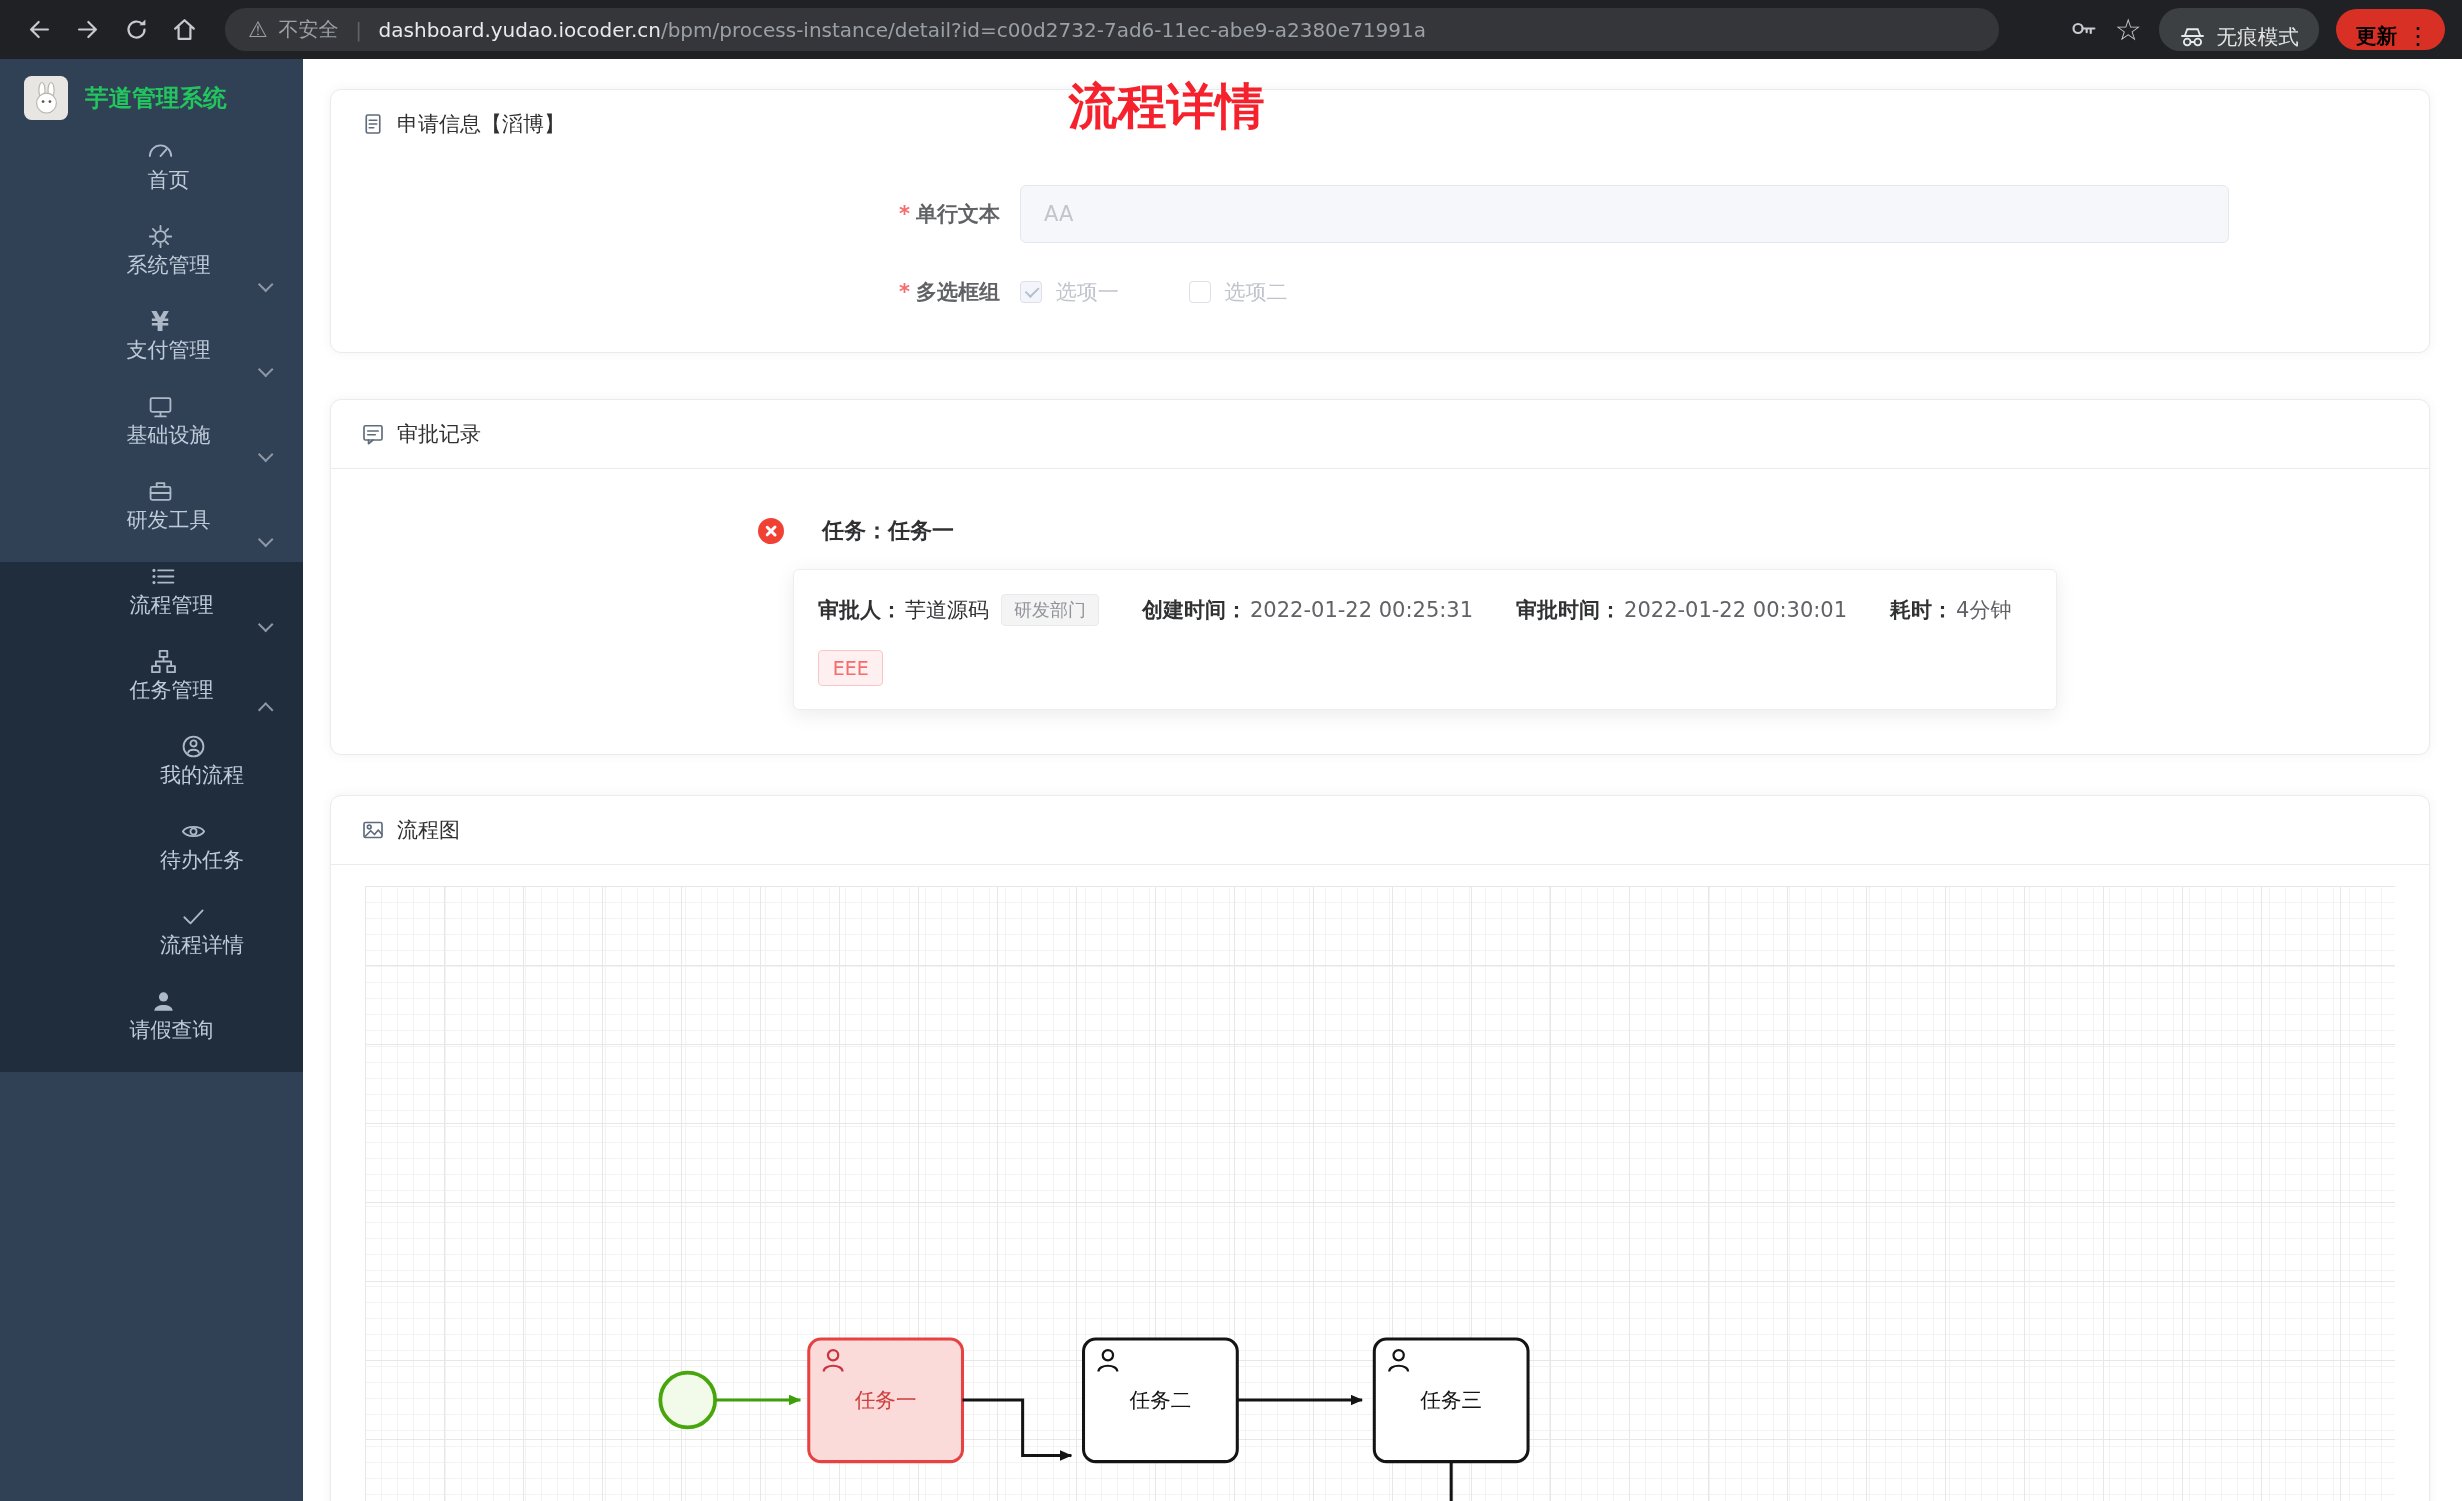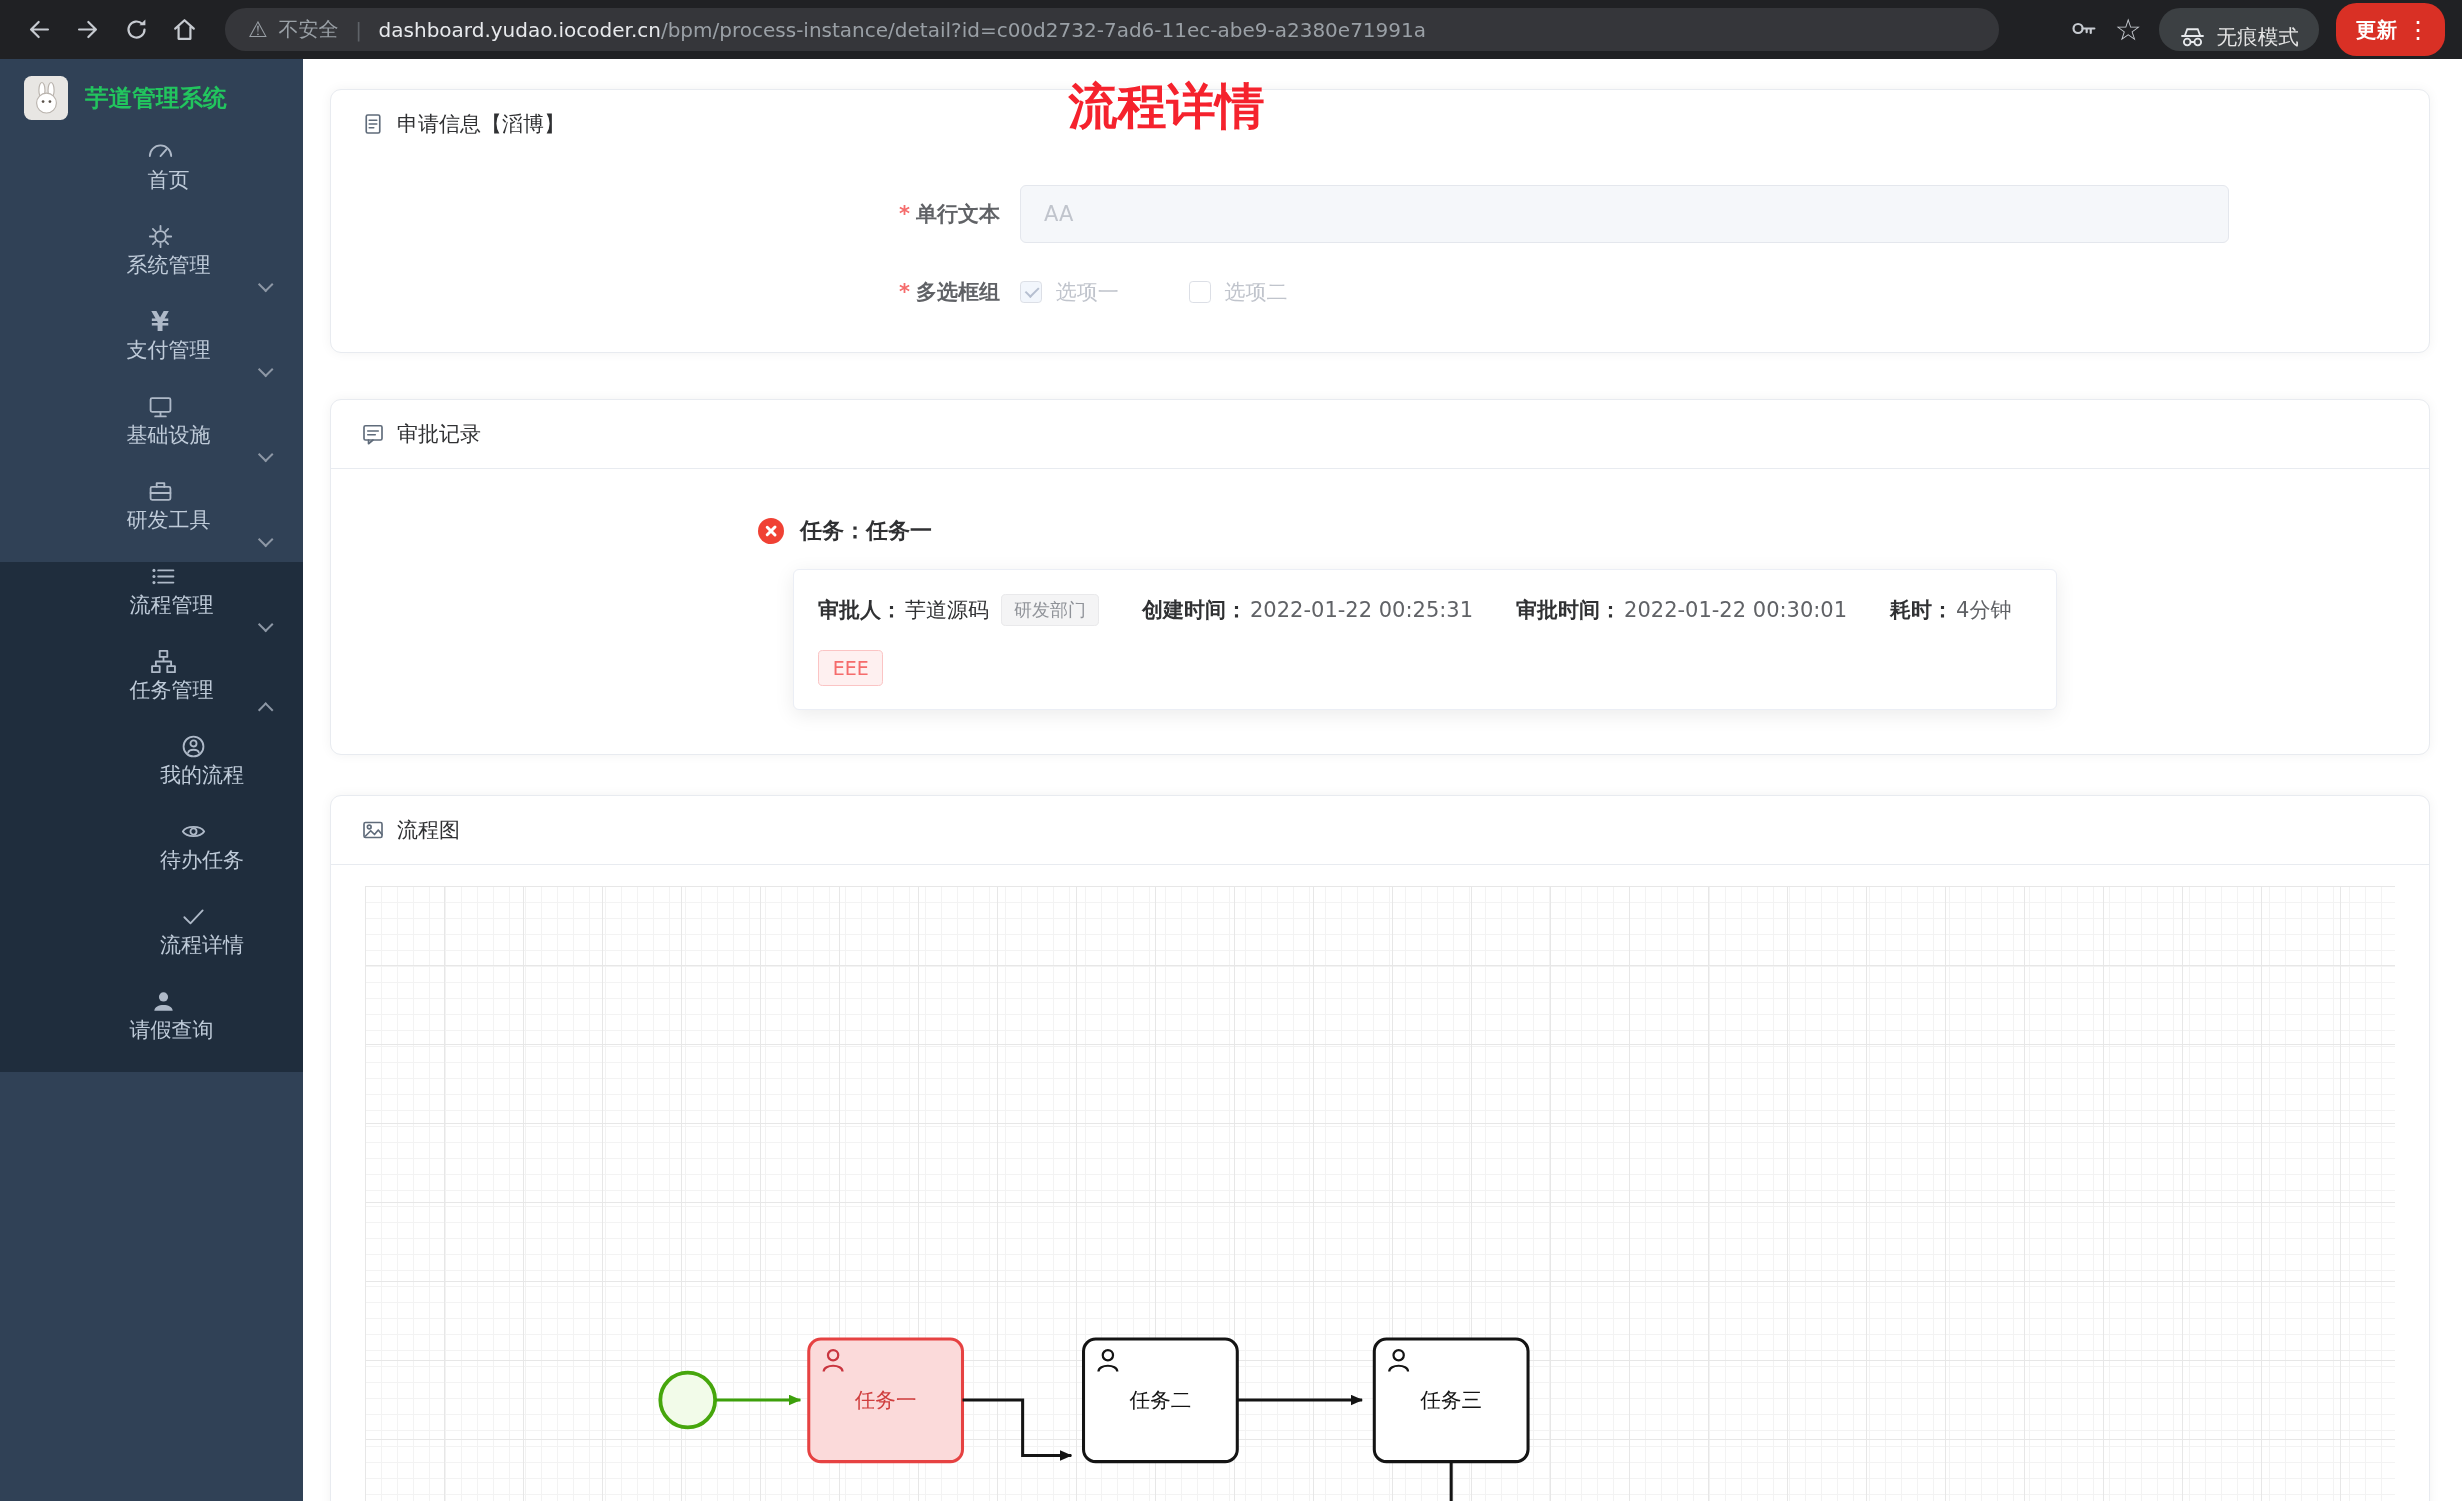--- a/index.html
+++ b/index.html
@@ -15,21 +15,21 @@
   .addr .warn{font-size:22px;color:#9aa0a6;}
   .addr .sep{color:#5f6368;padding:0 6px;font-size:20px;}
   .addr .domain{color:#e8eaed;}
   .addr .path{color:#9aa0a6;}
   .right-tools{display:flex;align-items:center;gap:17px;margin-left:auto;}
   .icon-plain svg{width:29px;height:29px;stroke:#c7cbd1;fill:none;stroke-width:2.4;stroke-linecap:round;stroke-linejoin:round;}
   .star{color:#c7cbd1;font-size:30px;line-height:1;}
   .incog{height:43px;border-radius:21px;background:#3c4043;color:#e5e5e5;display:flex;align-items:flex-end;
          gap:10.7px;padding:0 20px;font-size:20.6px;}
   .incog svg{width:27px;height:27px;stroke:#e8eaed;fill:none;stroke-width:2.4;stroke-linecap:round;}
-  .update{height:53px;border-radius:20.6px;background:#d93025;color:#ffffff;display:flex;align-items:center;
+  .update{height:41px;border-radius:20.6px;background:#d93025;color:#000000;display:flex;align-items:flex-end;
           padding:0 6px 0 20px;font-size:20.6px;font-weight:bold;}
   .update .dots{font-size:24px;padding:0 9px;font-weight:normal;}
 
   
   .app{display:flex;height:1442px;}
   .sidebar{width:303px;background:#304156;color:#bfcbd9;flex-shrink:0;display:flex;flex-direction:column;}
   .logo{height:78px;display:flex;align-items:center;gap:17px;padding-left:24px;flex-shrink:0;}
   .avatar{width:44px;height:44px;border-radius:7.6px;background:#e8e6e3;display:flex;align-items:center;justify-content:center;flex-shrink:0;}
   .avatar svg{width:35px;height:35px;}
   .app-title{color:#22c55e;font-size:23.6px;font-weight:bold;}
@@ -70,21 +70,21 @@
   .cb-group{display:flex;align-items:center;gap:70px;}
   .cb-item{display:flex;align-items:center;gap:13.7px;font-size:21px;color:#c0c4cc;}
   .cb{width:22px;height:22px;border:1.5px solid #dcdfe6;border-radius:3.8px;background:#fff;position:relative;flex-shrink:0;}
   .cb.checked{background:#f2f6fc;}
   .cb.checked::after{content:"";position:absolute;left:6.9px;top:2.3px;width:6px;height:11.4px;
                      border-right:2.3px solid #b6bfd0;border-bottom:2.3px solid #b6bfd0;transform:rotate(45deg);}
 
   
   .card2{margin-bottom:40px;}
   .card2-body{padding:47px 30px 44px;}
-  .task-line{display:flex;align-items:center;gap:16px;margin-left:397px;}
+  .task-line{display:flex;align-items:center;gap:38px;margin-left:397px;}
   .status-x{width:26px;height:26px;border-radius:50%;background:#f04134;position:relative;flex-shrink:0;}
   .status-x::before,.status-x::after{content:"";position:absolute;left:50%;top:50%;width:13.7px;height:3px;background:#fff;border-radius:1.5px;}
   .status-x::before{transform:translate(-50%,-50%) rotate(45deg);}
   .status-x::after{transform:translate(-50%,-50%) rotate(-45deg);}
   .task-title{font-size:22px;font-weight:600;color:#303133;}
   .approve-card{margin:23px 0 0 432px;width:1264px;border:1.5px solid #ebeef5;border-radius:6px;
                 box-shadow:0 4.6px 20px rgba(0,0,0,0.08);padding:24px 24px 23px;background:#fff;}
   .info-line{display:flex;align-items:center;font-size:21px;}
   .grp{display:flex;align-items:center;margin-right:43px;}
   .lbl{color:#303133;font-weight:600;white-space:nowrap;}

